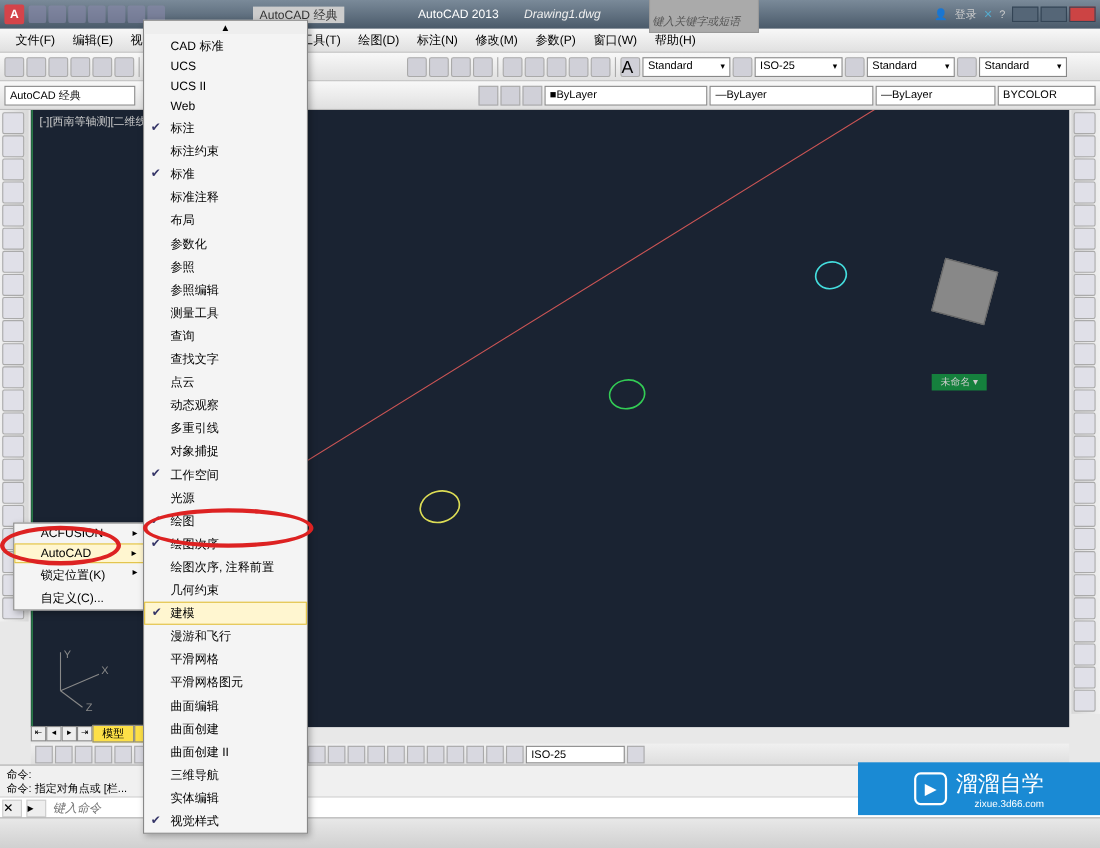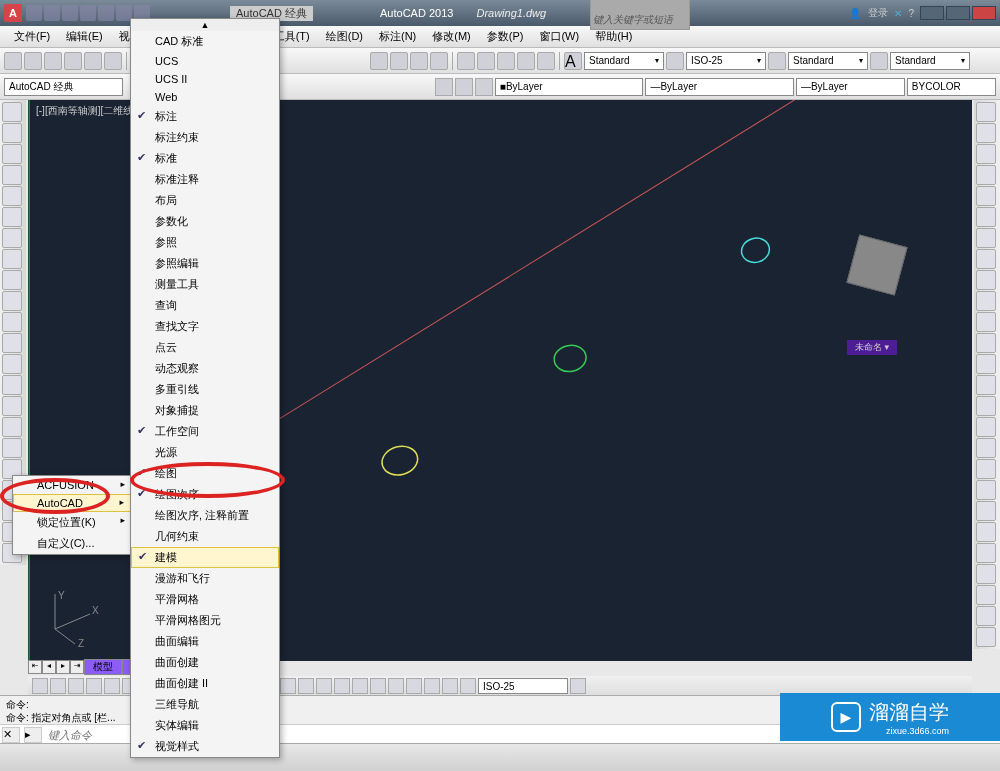--- a/index.html
+++ b/index.html
@@ -40,28 +40,28 @@
     .left-toolbar { position: absolute; top: 100px; left: 0; width: 26px; background: linear-gradient(90deg, #f0f0f0, #d8d8d8); display: flex; flex-direction: column; gap: 1px; padding: 2px; }
     .left-toolbar .tb { width: 20px; height: 20px; background: #e0e0e8; border: 1px solid #aaa; border-radius: 2px; }
     
     .right-toolbar { position: absolute; top: 100px; right: 0; width: 26px; background: linear-gradient(90deg, #d8d8d8, #f0f0f0); display: flex; flex-direction: column; gap: 1px; padding: 2px; }
     .right-toolbar .tb { width: 20px; height: 20px; background: #e0e0e8; border: 1px solid #aaa; border-radius: 2px; }
     
     .view-label { position: absolute; top: 104px; left: 36px; color: #ccc; font-size: 10px; }
     
     .viewcube { position: absolute; top: 130px; right: 55px; width: 80px; height: 80px; }
     .viewcube .cube { width: 50px; height: 50px; background: #888; margin: 10px auto; transform: rotate(15deg); border: 1px solid #666; }
-    .viewcube .label { position: absolute; top: 110px; left: 10px; font-size: 9px; color: #ccc; background: #4c1d95; padding: 1px 8px; }
+    .viewcube .label { position: absolute; top: 110px; left: 10px; font-size: 9px; color: #ccc; background: #15803d; padding: 1px 8px; }
     
     .ucs { position: absolute; bottom: 120px; left: 40px; color: #888; font-size: 11px; }
     
     .tab-bar { position: absolute; bottom: 95px; left: 28px; height: 18px; display: flex; align-items: center; font-size: 10px; }
     .tab-bar .nav { display: flex; }
     .tab-bar .nav span { width: 14px; height: 14px; border: 1px solid #888; background: #eee; font-size: 8px; text-align: center; }
-    .tab-bar .tab { padding: 0 8px; background: #8b5cf6; border: 1px solid #888; }
+    .tab-bar .tab { padding: 0 8px; background: #fde047; border: 1px solid #888; }
     
     .status-toolbar { position: absolute; bottom: 75px; left: 28px; right: 28px; height: 20px; background: linear-gradient(#f0f0f0, #ddd); display: flex; align-items: center; padding: 0 4px; gap: 2px; }
     .status-toolbar .tb { width: 16px; height: 16px; background: #d8d8e0; border: 1px solid #aaa; }
     .status-toolbar .combo { width: 90px; height: 16px; background: #fff; border: 1px solid #888; font-size: 10px; padding: 0 4px; display: flex; align-items: center; }
     
     .cmdline { position: absolute; bottom: 28px; left: 0; right: 0; height: 48px; background: #f0f0f0; border-top: 1px solid #aaa; font-size: 11px; }
     .cmdline .hist { padding: 2px 6px; height: 28px; font-size: 10px; line-height: 13px; }
     .cmdline .input-row { display: flex; align-items: center; height: 20px; background: #fff; border-top: 1px solid #ccc; }
     .cmdline .input-row .icon { width: 18px; height: 16px; background: #eee; border: 1px solid #ccc; margin: 0 2px; }
     .cmdline .input-row input { flex: 1; border: none; font-size: 11px; padding: 0 4px; font-style: italic; color: #888; }

